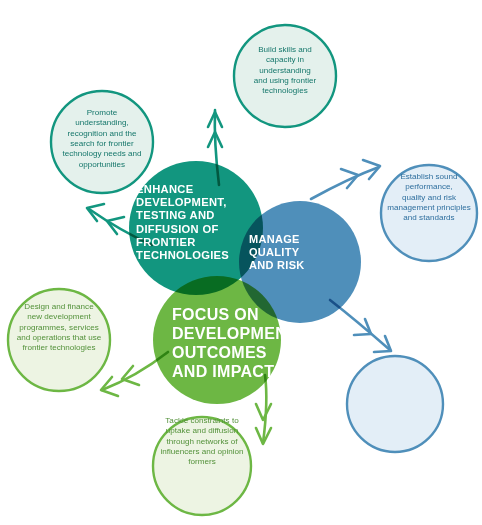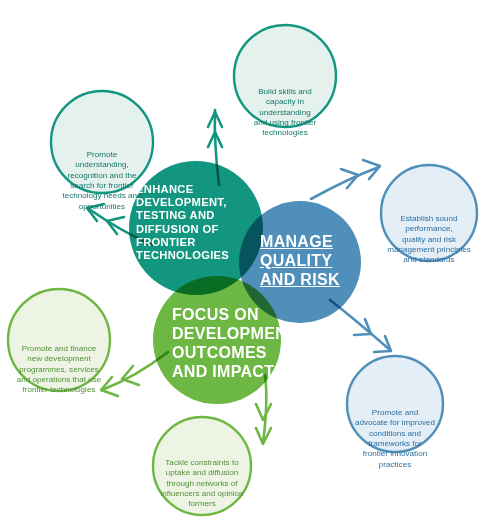--- a/index.html
+++ b/index.html
@@ -37,41 +37,39 @@
     white-space: pre-line;
     pointer-events: none;
   }
   #core-label-enhance {
     left: 136px;
     top: 183px;
     width: 118px;
     font-size: 11.2px;
   }
   #core-label-manage {
-    left: 260px;
+    left: 249px;
     top: 233px;
     width: 94px;
-    font-size: 16px;
-    text-decoration: underline;
+    font-size: 11px;
   }
   #core-label-focus {
     left: 172px;
     top: 306px;
     width: 124px;
     font-size: 16px;
   }
   
   .bubble-label {
     position: absolute;
     text-align: center;
     line-height: 1.28;
     font-size: 8.1px;
     white-space: pre-line;
     pointer-events: none;
-    margin-top: 42px;
   }
   .bubble-label.teal { color: #15776b; }
   .bubble-label.blue { color: #2f6f9e; text-align: center; }
   .bubble-label.green { color: #53913a; }
 
   #bubble-label-build      { left: 233px; top: 45px;  width: 104px; }
   #bubble-label-deepen     { left: 50px;  top: 108px; width: 104px; }
   #bubble-label-establish  { left: 379px; top: 172px; width: 100px; }
   #bubble-label-design     { left: 7px;   top: 302px; width: 104px; }
   #bubble-label-promote    { left: 343px; top: 366px; width: 104px; }
@@ -171,28 +169,22 @@
 search for frontier
 technology needs and
 opportunities</div>
 
   <div class="bubble-label blue" id="bubble-label-establish">Establish sound
 performance,
 quality and risk
 management principles
 and standards</div>
 
-  <div class="bubble-label blue" id="bubble-label-promote">Promote and
-advocate for improved
-conditions and
-frameworks for
-frontier innovation
-practices</div>
 
-  <div class="bubble-label green" id="bubble-label-design">Promote and finance
+  <div class="bubble-label green" id="bubble-label-design">Design and finance
 new development
 programmes, services
 and operations that use
 frontier technologies</div>
 
   <div class="bubble-label green" id="bubble-label-tackle">Tackle constraints to
 uptake and diffusion
 through networks of
 influencers and opinion
 formers</div>

